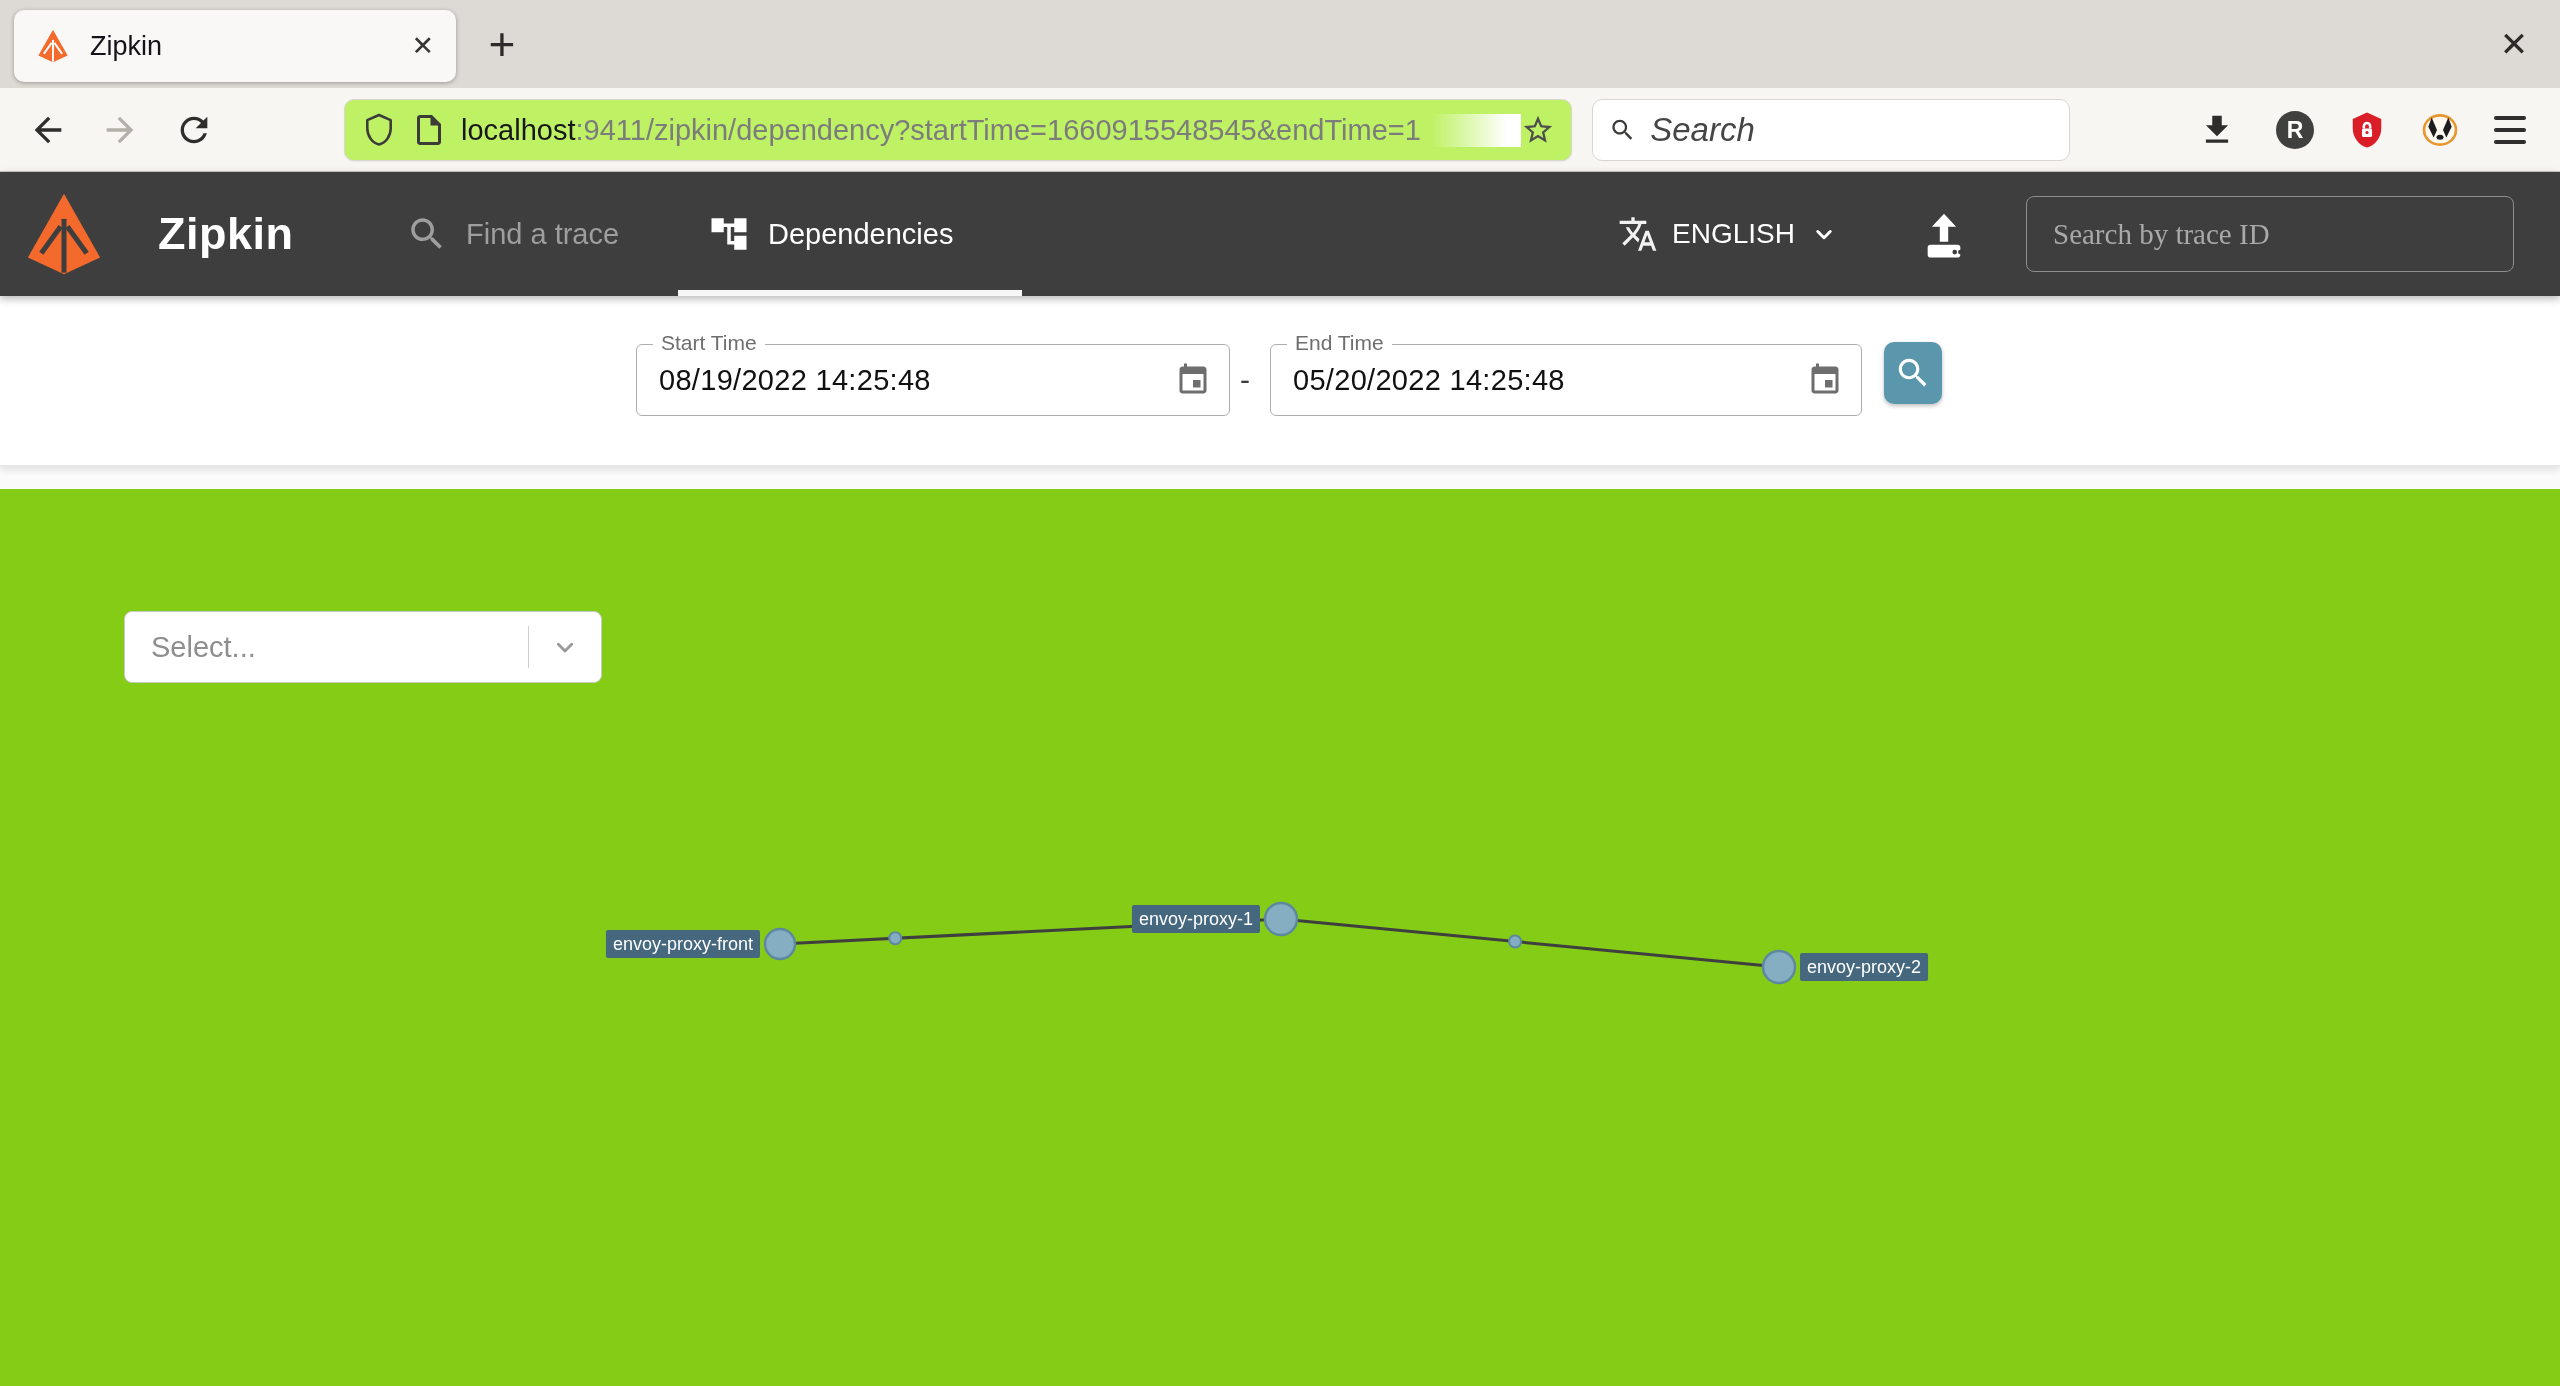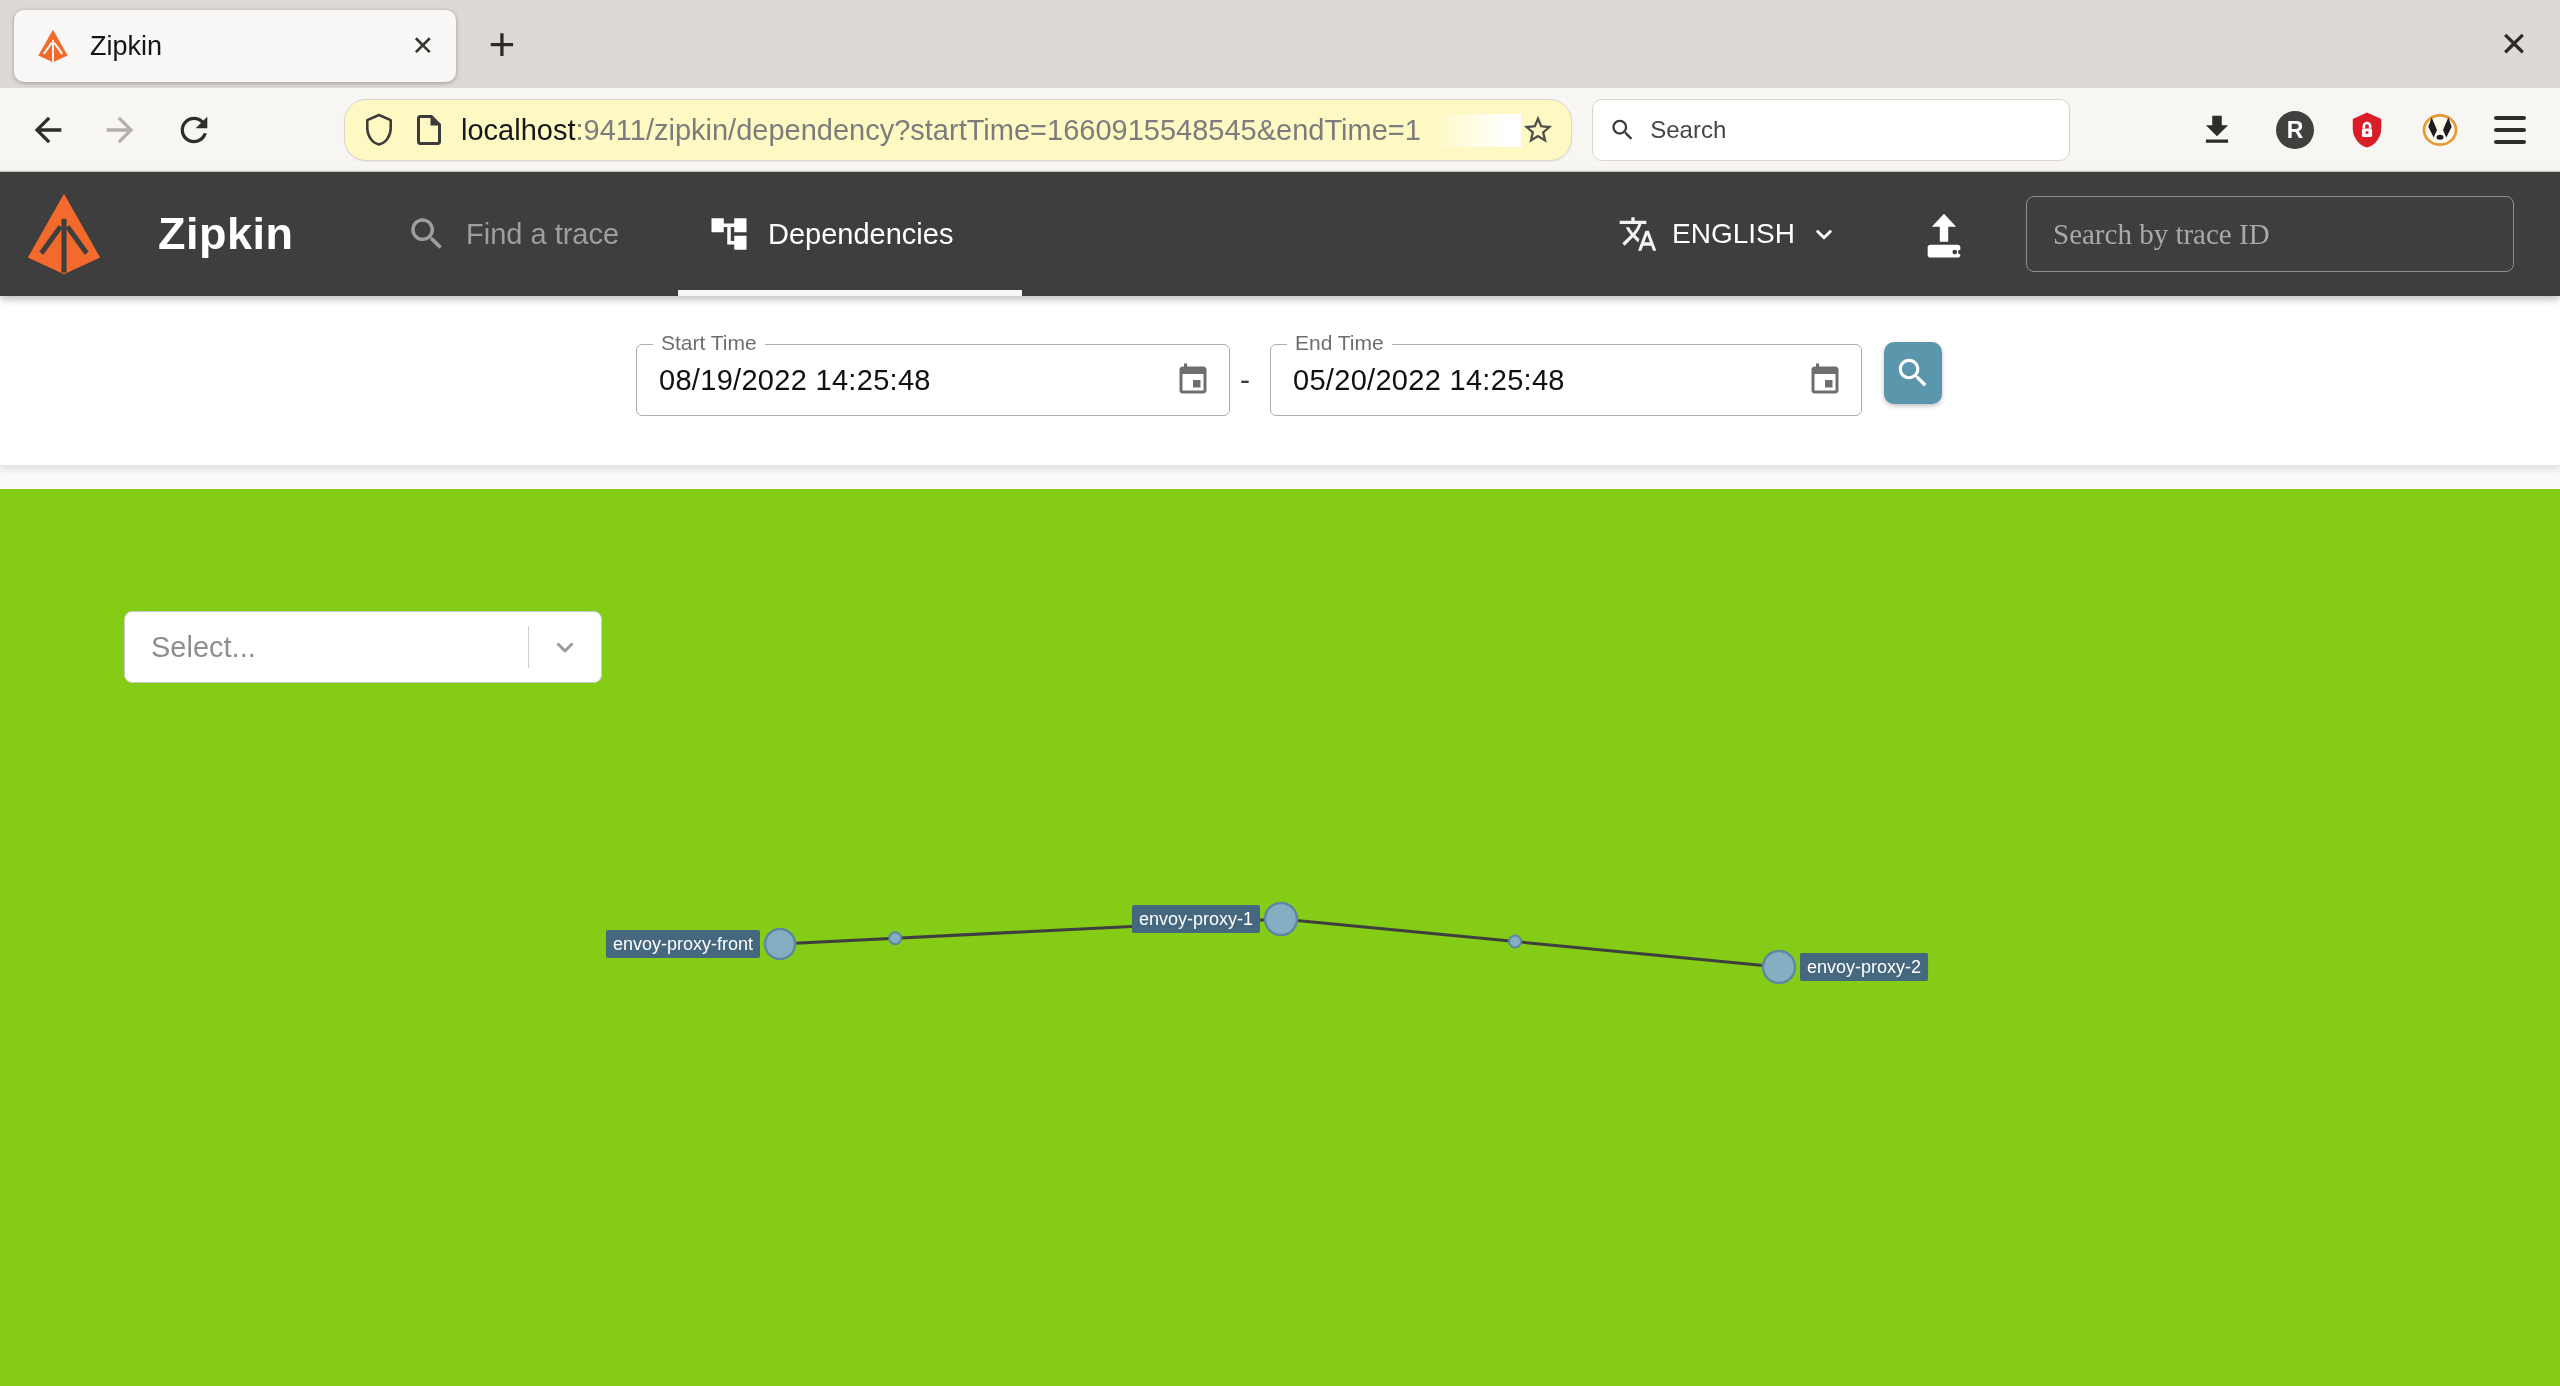--- a/index.html
+++ b/index.html
@@ -15,33 +15,33 @@
   .tab-close { font-size: 27px; color: #383633; cursor: default; }
   .newtab-btn { position: absolute; left: 472px; top: 14px; width: 60px; height: 60px;
          font-size: 46px; font-weight: 300; color: #2c2b29; display: flex; align-items: center; justify-content: center; }
   .win-close { position: absolute; right: 16px; top: 14px; width: 60px; height: 60px;
          font-size: 34px; color: #2c2b29; display: flex; align-items: center; justify-content: center; }
 
   
   .toolbar { height: 84px; background: #f8f6f3; border-bottom: 1px solid #ccc8c2; position: relative; }
   .nav-ico { position: absolute; top: 22px; width: 40px; height: 40px; }
   .urlbar { position: absolute; left: 344px; top: 11px; width: 1228px; height: 62px;
-            background: #fef9c3; border: 1px solid #d9d5d0; border-radius: 22px;
+            background: #bef264; border: 1px solid #d9d5d0; border-radius: 10px;
             display: flex; align-items: center; padding: 0 16px; box-shadow: 0 1px 2px rgba(0,0,0,.06); }
   .urlbar .ico { width: 36px; height: 36px; flex: 0 0 auto; margin-right: 14px; }
   .url-text { flex: 1; font-size: 29px; white-space: nowrap; overflow: hidden; position: relative; }
   .url-host { color: #17161b; }
   .url-rest { color: #7c7c7c; }
   .url-fade { position: absolute; right: 0; top: 0; width: 90px; height: 100%;
               background: linear-gradient(to right, rgba(255,255,255,0), #fff 85%); }
   .searchbox { position: absolute; left: 1592px; top: 11px; width: 478px; height: 62px;
                background: #fff; border: 1px solid #d9d5d0; border-radius: 10px;
                display: flex; align-items: center; padding: 0 16px; gap: 14px; }
-  .searchbox input { border: 0; outline: 0; font-size: 24px; font-family: "Liberation Sans", sans-serif;
-               color: #17161b; width: 100%; background: transparent; }
+  .searchbox input { border: 0; outline: 0; font-size: 33px; font-family: "Liberation Sans", sans-serif;
+               color: #17161b; width: 100%; background: transparent; font-style: italic; }
   .searchbox input::placeholder { color: #454545; opacity: 1; }
   .tb-right { position: absolute; top: 0; height: 84px; display: flex; align-items: center; }
   .r-badge { width: 38px; height: 38px; border-radius: 50%; background: #40403f;
              color: #fff; font-weight: bold; font-size: 23px; display: flex; align-items: center; justify-content: center; }
   .hamburger { width: 32px; display: flex; flex-direction: column; gap: 8px; }
   .hamburger span { display: block; height: 4px; background: #2e2d2b; border-radius: 2px; }
 
   
   .app-header { height: 124px; background: #3e3e3e; position: relative; box-shadow: 0 3px 8px rgba(0,0,0,.28); z-index: 5; }
   .brand-logo { position: absolute; left: 22px; top: 16px; width: 84px; height: 92px; color: #3e3e3e; }

